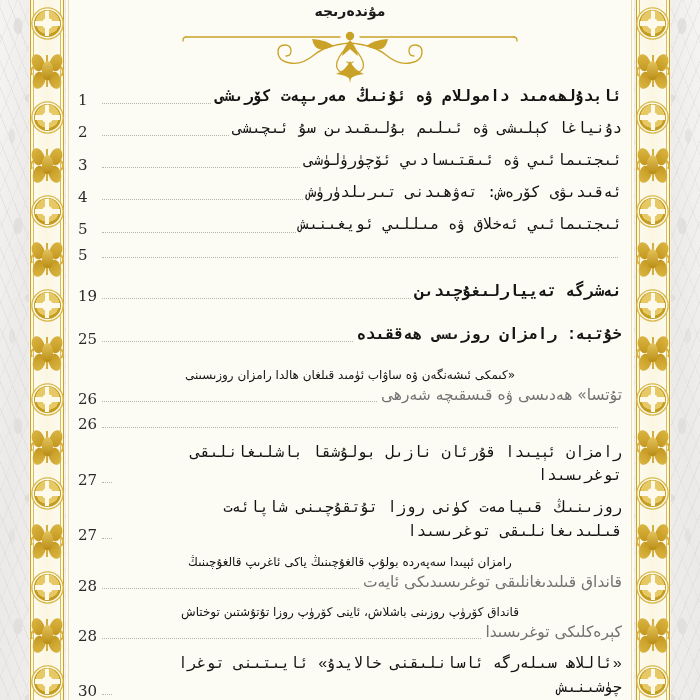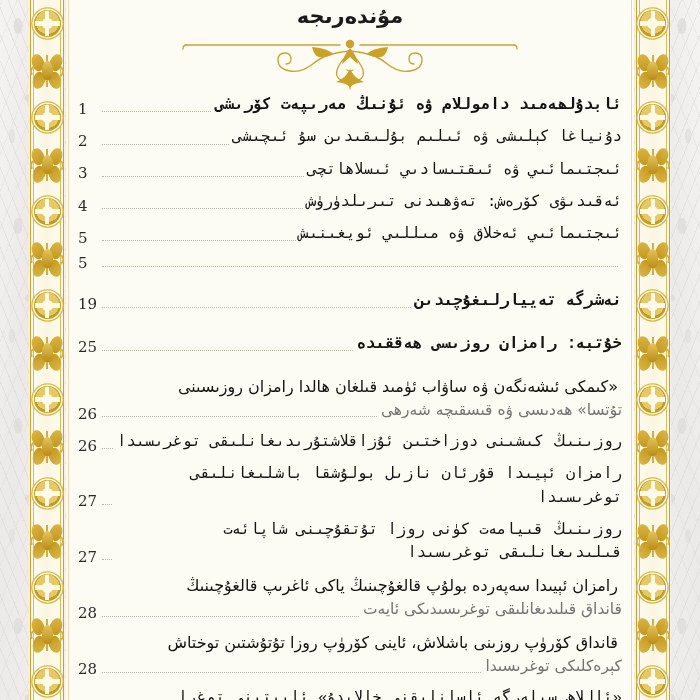--- a/index.html
+++ b/index.html
@@ -172,21 +172,21 @@
   #content {
     position: absolute;
     left: 70px; right: 70px; top: 0; bottom: 0;
     background: #fdfcf4;
     direction: rtl;
   }
 
   .page-title {
     text-align: center;
     font-family: "DejaVu Sans", sans-serif;
-    font-size: 21px;
+    font-size: 14px;
     font-weight: bold;
     color: #1b1b1b;
     letter-spacing: 0px;
     padding-top: 3px;
     line-height: 1.25;
   }
 
   
   .divider {
     position: relative;
@@ -236,23 +236,23 @@
     flex: 0 0 auto;
     min-width: 20px;
     text-align: left;
     direction: ltr;
     line-height: 1.1;
   }
 
   
   .toc-multi { direction: rtl; margin-bottom: 9px; }
   .toc-multi .line1 {
-    font-size: 16px;
+    font-size: 12px;
     color: #131313;
-    text-align: right;
+    text-align: center;
     line-height: 1.5;
     padding: 0 4px;
   }
   .toc-multi .line2row {
     display: flex;
     align-items: flex-end;
     direction: rtl;
   }
   .toc-multi .line2 {
     font-size: 15.5px;
@@ -564,21 +564,21 @@
           <span class="toc-title bold">ئابدۇلھەمىد داموللام ۋە ئۇنىڭ مەرىپەت كۆرىشى</span>
           <span class="leader"></span>
           <span class="pagenum">1</span>
         </div>
         <div class="toc-row">
           <span class="toc-title">دۇنياغا كېلىشى ۋە ئىلىم بۇلىقىدىن سۇ ئىچىشى</span>
           <span class="leader"></span>
           <span class="pagenum">2</span>
         </div>
         <div class="toc-row">
-          <span class="toc-title">ئىجتىمائىي ۋە ئىقتىسادىي ئىسلاھاتچى</span>
+          <span class="toc-title">ئىجتىمائىي ۋە ئىقتىسادىي ئۆچۈرۈلۈشى</span>
           <span class="leader"></span>
           <span class="pagenum">3</span>
         </div>
         <div class="toc-row">
           <span class="toc-title">ئەقىدىۋى كۆرەش: تەۋھىدنى تىرىلدۈرۈش</span>
           <span class="leader"></span>
           <span class="pagenum">4</span>
         </div>
         <div class="toc-row">
           <span class="toc-title">ئىجتىمائىي ئەخلاق ۋە مىللىي ئويغىنىش</span>
@@ -601,21 +601,20 @@
         </div>
         <div class="toc-multi">
           <div class="line1">«كىمكى ئىشەنگەن ۋە ساۋاب ئۈمىد قىلغان ھالدا رامزان روزىسىنى</div>
           <div class="line2row">
             <div class="line2">تۇتسا» ھەدىسى ۋە قىسقىچە شەرھى</div>
             <span class="leader"></span>
             <span class="pagenum">26</span>
           </div>
         </div>
         <div class="toc-row">
-          <span class="toc-title">روزىنىڭ كىشىنى دوزاختىن ئۇزاقلاشتۇرىدىغانلىقى توغرىسىدا</span>
           <span class="leader"></span>
           <span class="pagenum">26</span>
         </div>
         <div class="toc-row">
           <span class="toc-title">رامزان ئېيىدا قۇرئان نازىل بولۇشقا باشلىغانلىقى توغرىسىدا</span>
           <span class="leader"></span>
           <span class="pagenum">27</span>
         </div>
         <div class="toc-row">
           <span class="toc-title">روزىنىڭ قىيامەت كۈنى روزا تۇتقۇچىنى شاپائەت قىلىدىغانلىقى توغرىسىدا</span>

